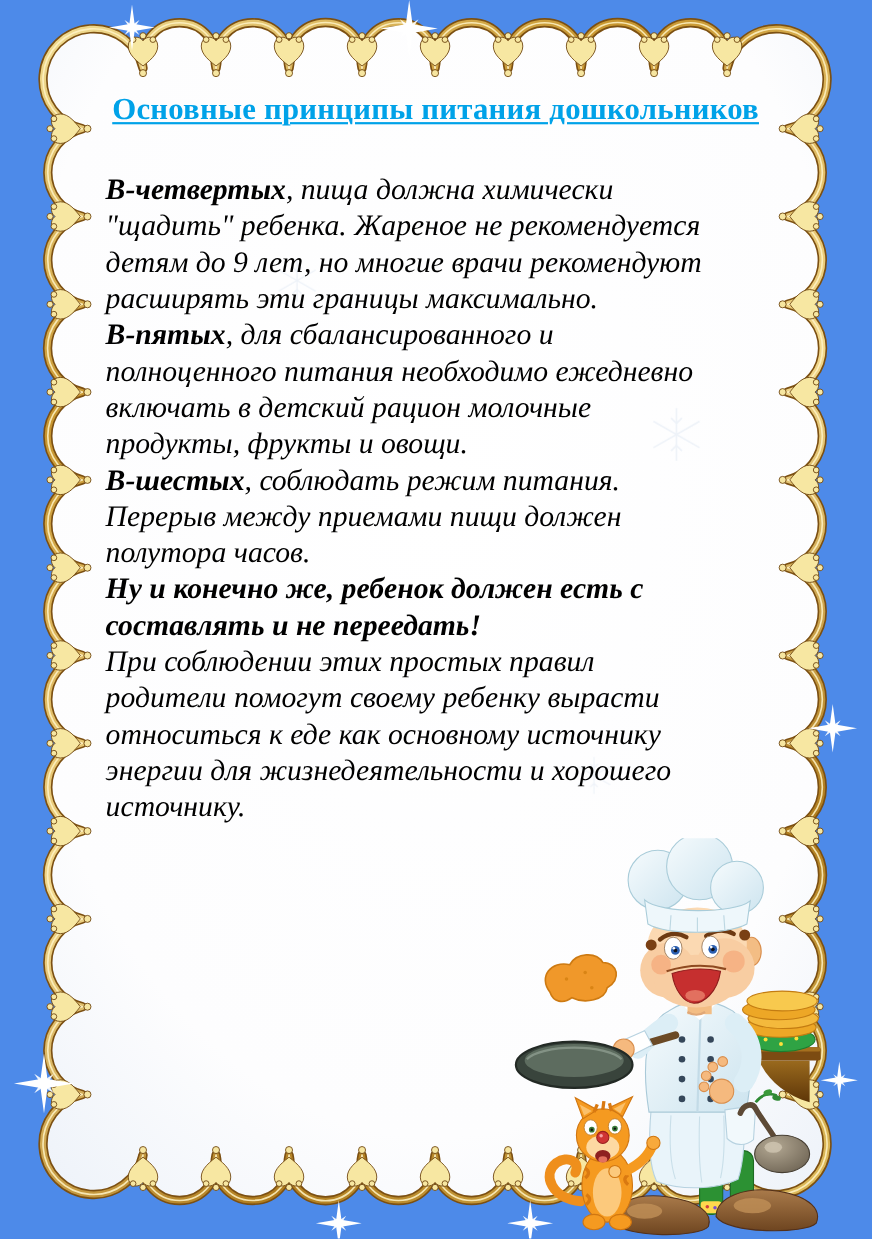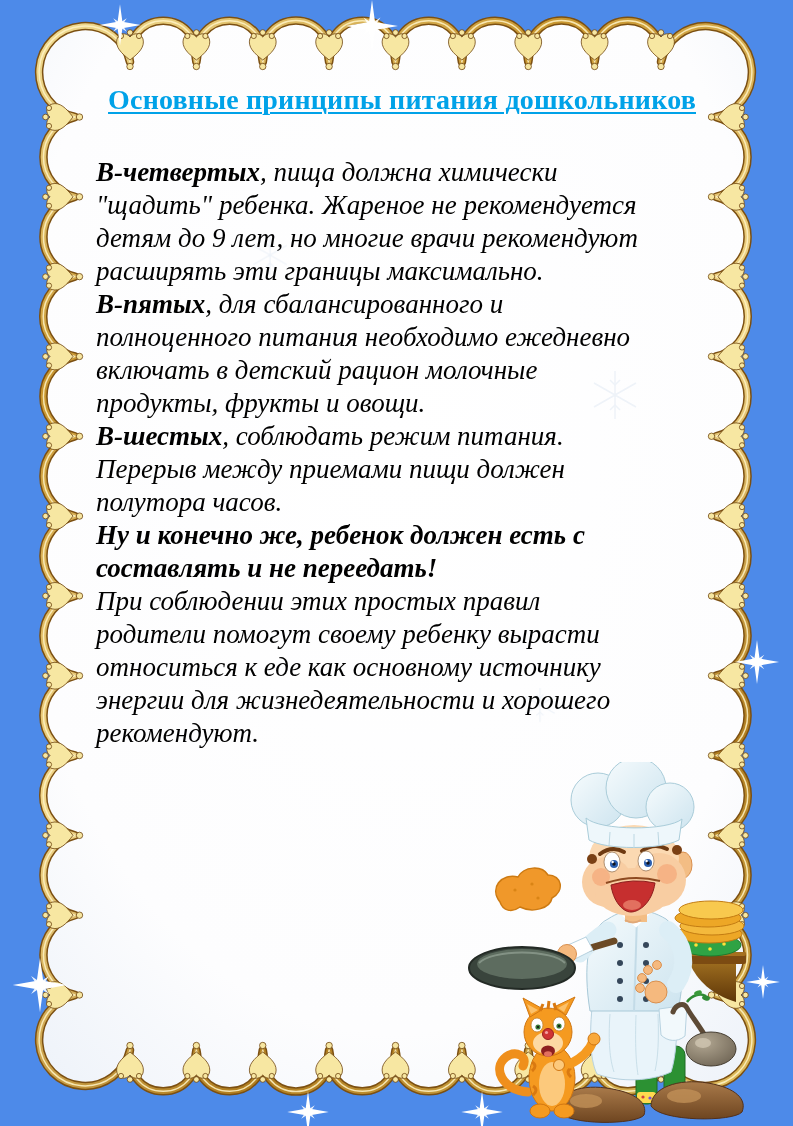--- a/index.html
+++ b/index.html
@@ -5,21 +5,21 @@
   html,body{margin:0;padding:0;}
   body{
     width:793px;height:1126px;overflow:hidden;
     background:#4d8ae9;
     font-family:"Liberation Serif","DejaVu Serif",serif;
   }
   .stage{position:relative;width:793px;height:1126px;}
   #frame-svg{position:absolute;left:0;top:0;z-index:1;}
   .content{position:absolute;left:96px;top:84px;width:600px;z-index:2;}
   h1.title{
-    margin:0;text-align:right;
+    margin:0;text-align:center;
     font-size:28px;font-weight:bold;color:#00a2e8;
     text-decoration:underline;text-decoration-thickness:2px;text-underline-offset:3px;
     letter-spacing:.2px;
   }
   .bodytext{margin-top:40px;font-size:27px;line-height:33px;color:#000;}
   .bodytext p{margin:0;font-style:italic;}
   .ln{white-space:nowrap;}
   .ln b{font-weight:bold;}
   #chef-svg{position:absolute;left:440px;top:762px;width:353px;height:366px;z-index:3;}
 </style>
@@ -145,21 +145,21 @@
       </p>
       <p>
         <span class="ln" style="display:block"><b>Ну и конечно же, ребенок должен есть с</b><span></span></span>
         <span class="ln" style="display:block"><b>составлять и не переедать!</b><span></span></span>
       </p>
       <p>
         <span class="ln" style="display:block"><b></b><span>При соблюдении этих простых правил</span></span>
         <span class="ln" style="display:block"><b></b><span>родители помогут своему ребенку вырасти</span></span>
         <span class="ln" style="display:block"><b></b><span>относиться к еде как основному источнику</span></span>
         <span class="ln" style="display:block"><b></b><span>энергии для жизнедеятельности и хорошего</span></span>
-        <span class="ln" style="display:block"><b></b><span>рекомендуют.</span></span>
+        <span class="ln" style="display:block"><b></b><span>источнику.</span></span>
       </p>
     </div>
   </div>
 
   <svg id="chef-svg" viewBox="0 0 353 366">
     <defs>
       <linearGradient id="jg" x1="0" y1="0" x2="1" y2="1">
         <stop offset="0" stop-color="#f6fbfd"></stop>
           <stop offset="1" stop-color="#cde4ef"></stop>
       </linearGradient>

